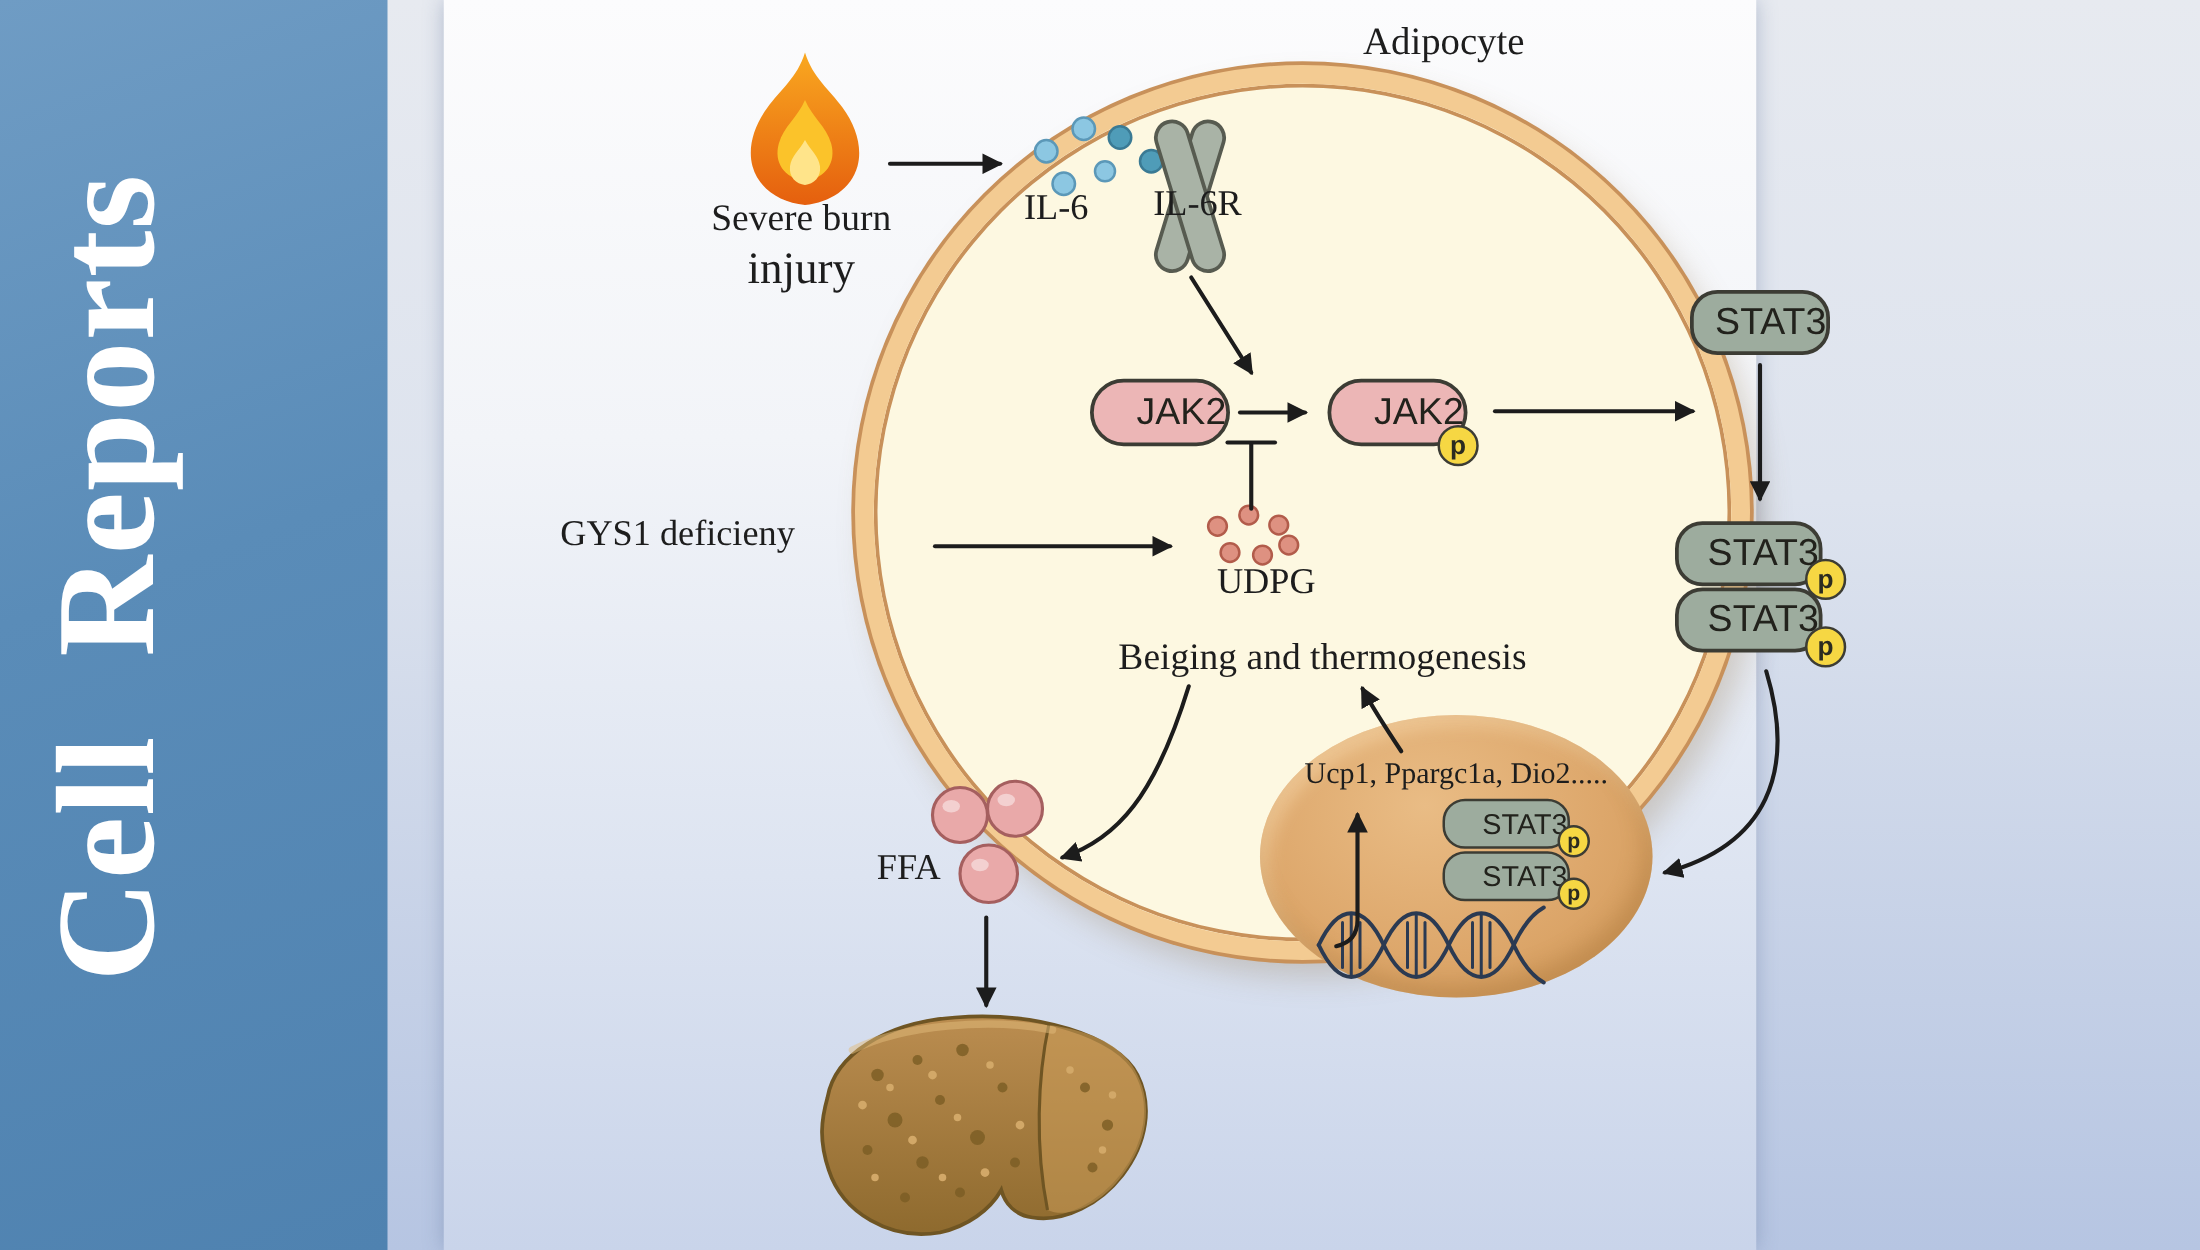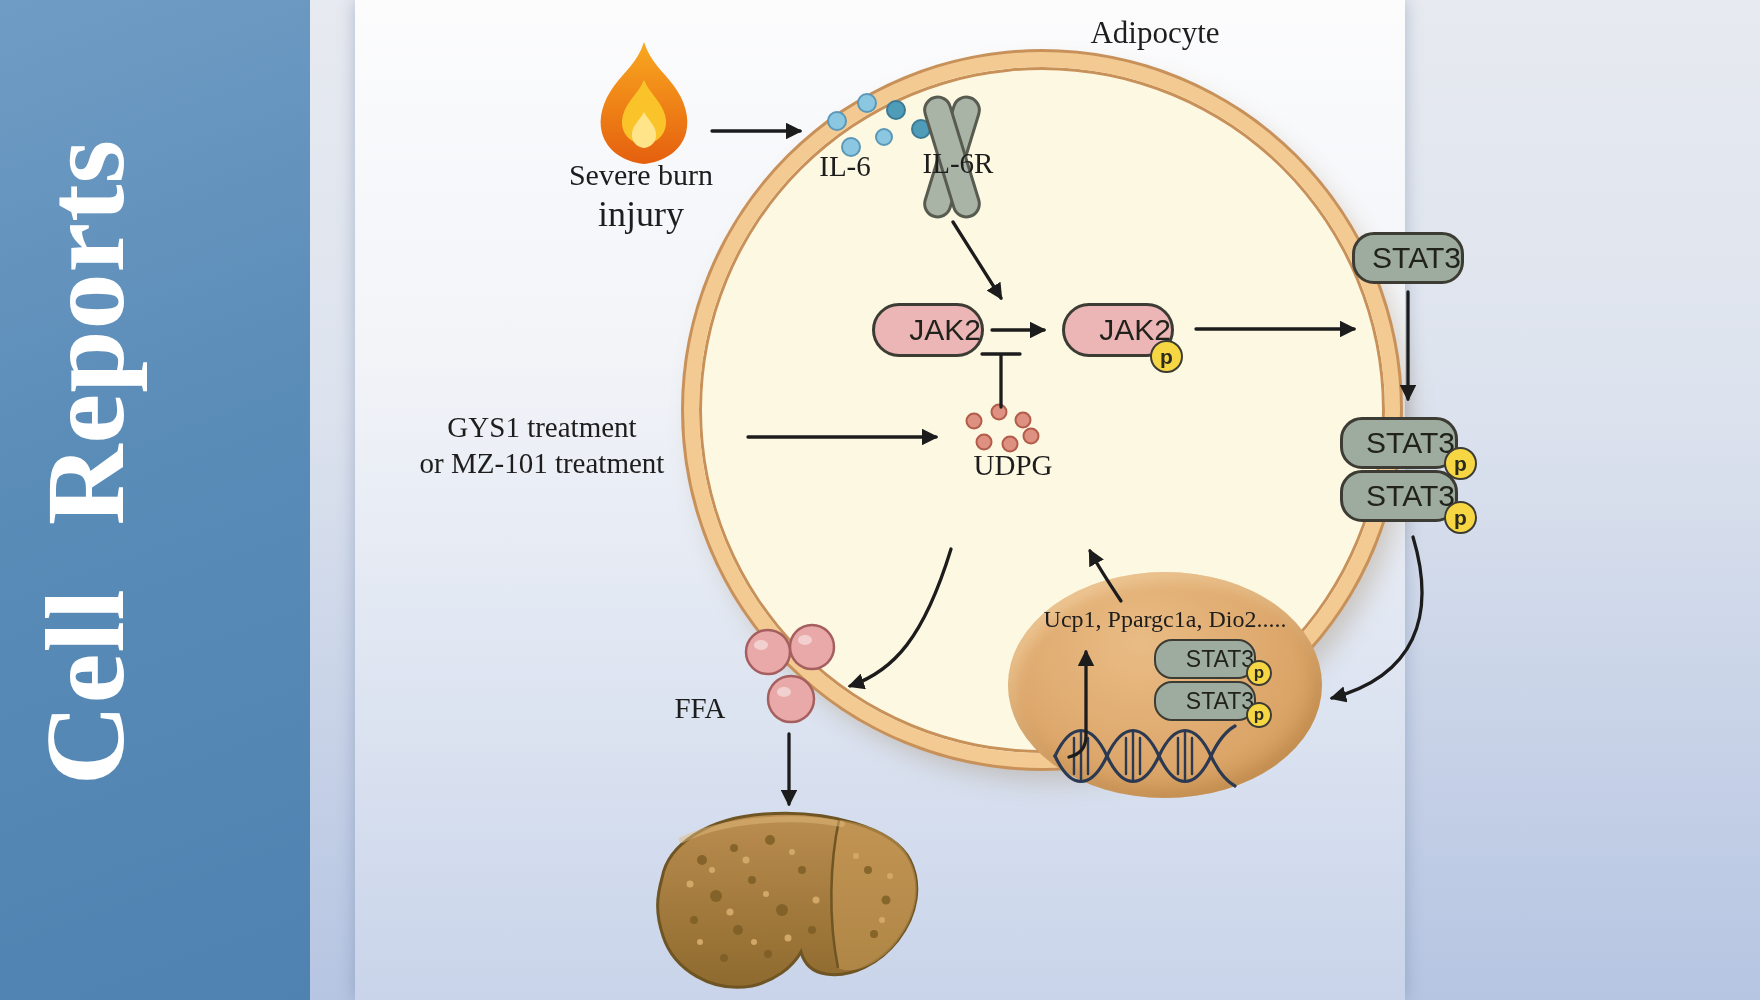--- a/index.html
+++ b/index.html
@@ -237,27 +237,27 @@
   </div>
 
   <div class="lbl" style="left:1155px;top:14px;font-size:31px;">Adipocyte</div>
 
   <div class="lbl" style="left:641px;top:157px;font-size:30px;">Severe burn</div>
   <div class="lbl" style="left:641px;top:193px;font-size:36px;">injury</div>
 
   <div class="lbl" style="left:845px;top:149px;font-size:29px;">IL-6</div>
   <div class="lbl" style="left:958px;top:146px;font-size:29px;">IL-6R</div>
 
-  <div class="lbl" style="left:542px;top:410px;font-size:29px;">GYS1 treatment</div>
-  <div class="lbl" style="left:542px;top:446px;font-size:29px;">or MZ-101 treatment</div>
+  <div class="lbl" style="left:542px;top:410px;font-size:29px;">GYS1 deficieny</div>
 
   <div class="lbl" style="left:1013px;top:448px;font-size:29px;">UDPG</div>
 
+  <div class="lbl" style="left:1058px;top:508px;font-size:30px;">Beiging and thermogenesis</div>
 
   <div class="lbl" style="left:1165px;top:605px;font-size:24px;text-align:right;">Ucp1, Ppargc1a, Dio2.....</div>
 
-  <div class="lbl" style="left:700px;top:677px;font-size:29px;margin-top:14px;">FFA</div>
+  <div class="lbl" style="left:727px;top:677px;font-size:29px;">FFA</div>
 
   <div class="sidebar">
     <div class="journal-title">Cell Reports</div>
   </div>
 
 </div>
 
 </body></html>

